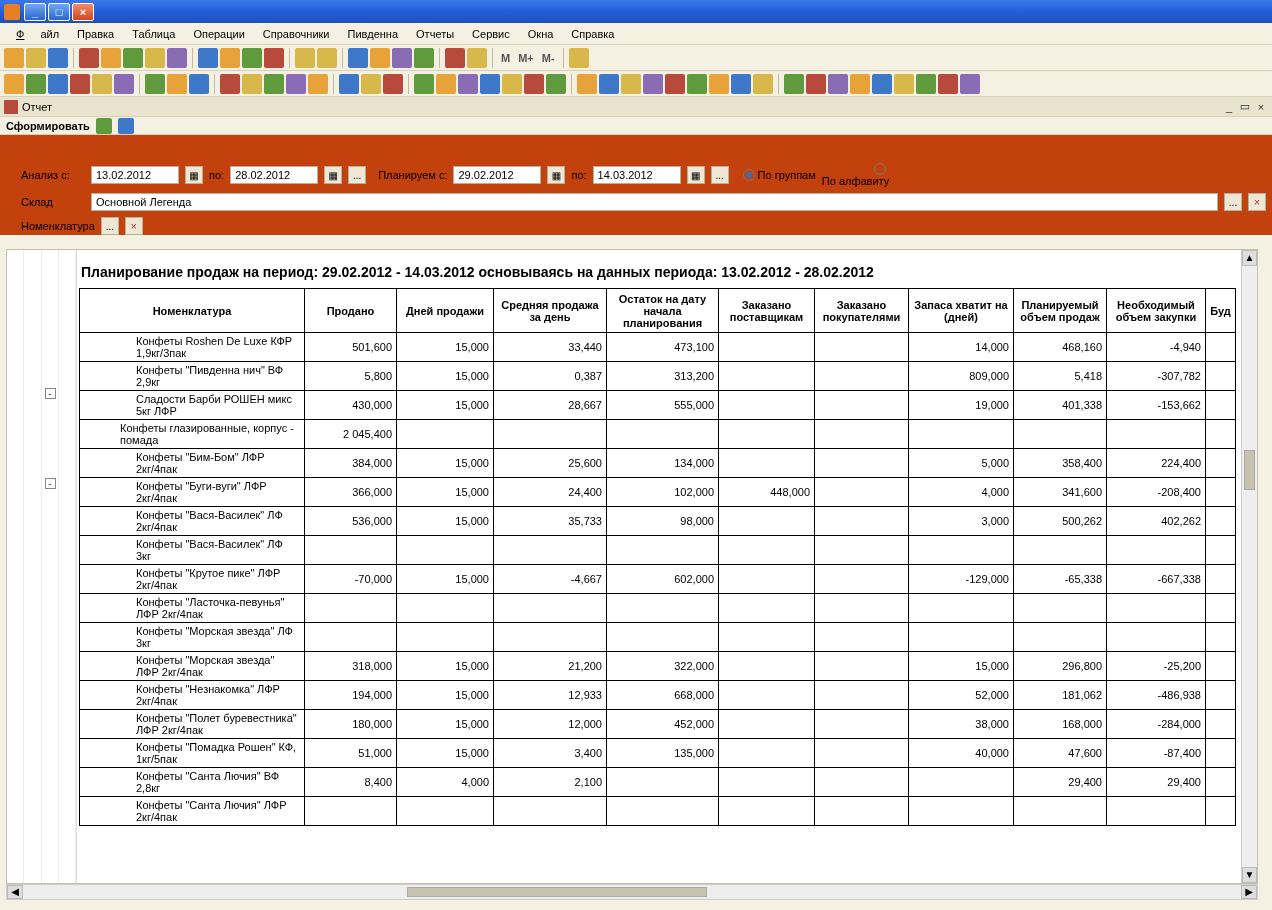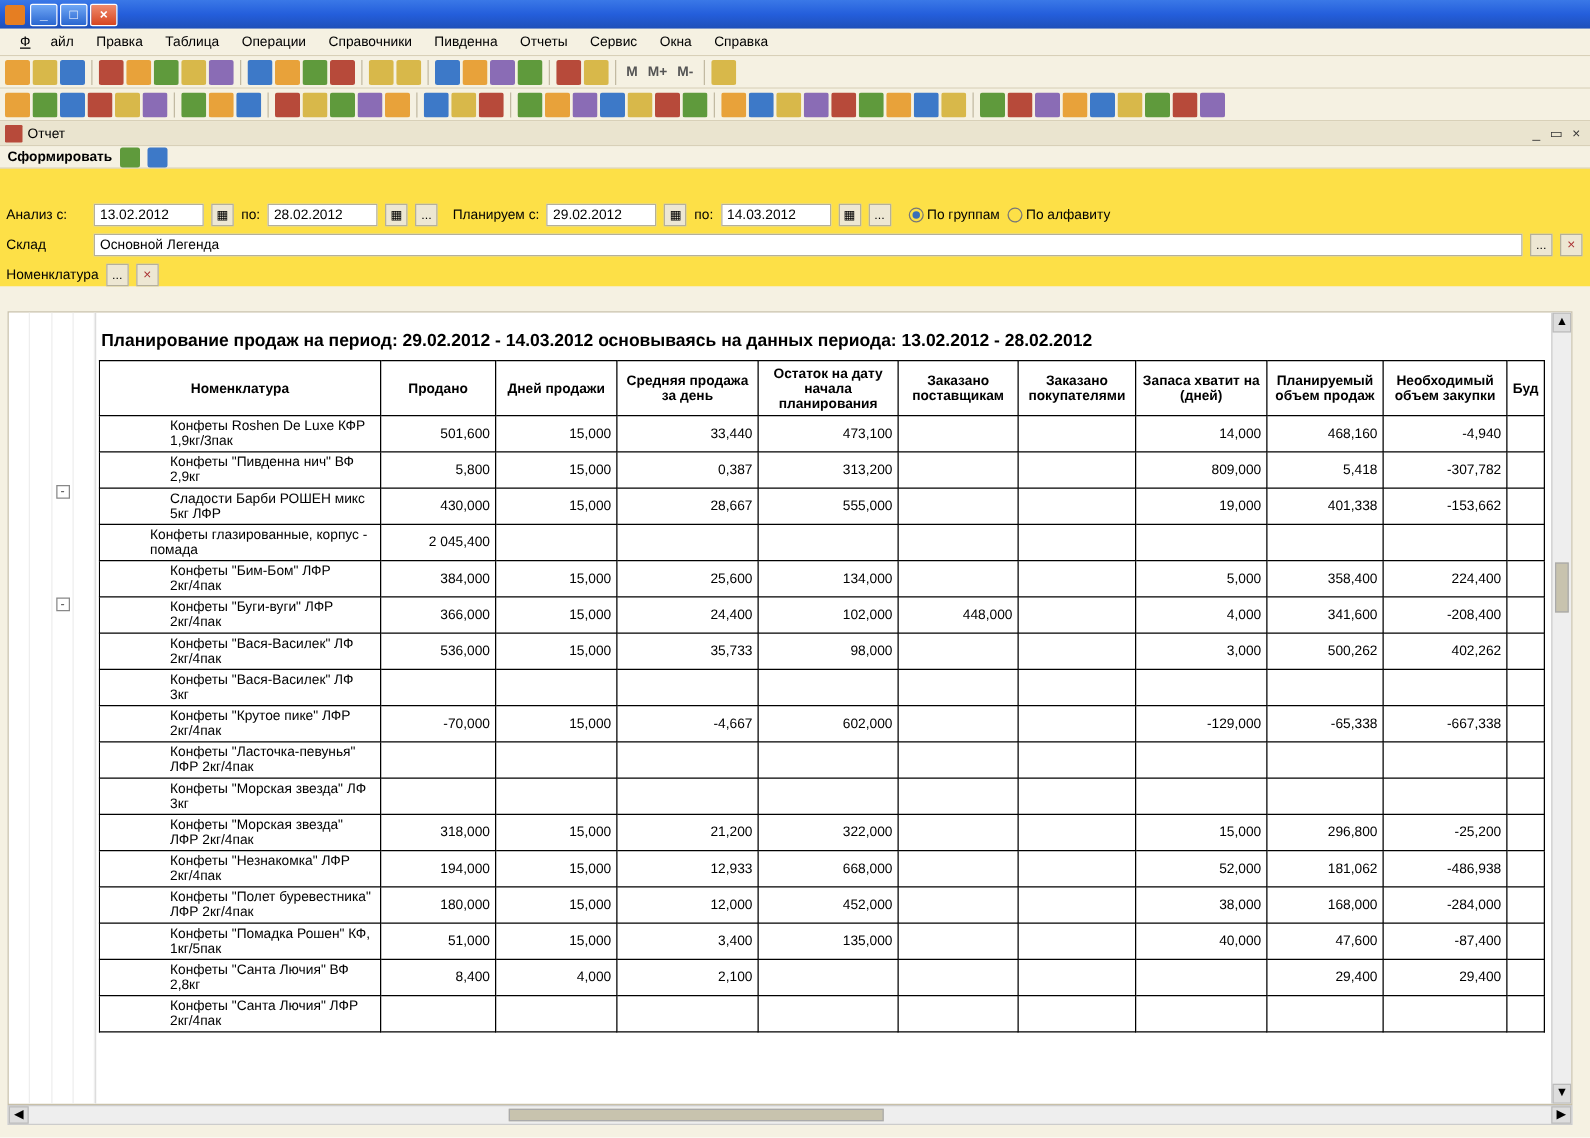--- a/index.html
+++ b/index.html
@@ -92,21 +92,21 @@
   height: 18px;
   background: #f5f1e2;
   border-bottom: 1px solid #d8d0b8;
   display: flex; align-items: center;
   padding: 0 6px;
   gap: 6px;
 }
 .formbtn { font-weight: bold; font-size: 11px; }
 .smicon { width:16px; height:16px; background:#5f9a3c; border-radius:2px; }
 .smicon2 { width:16px; height:16px; background:#3d79c8; border-radius:2px; }
-.content { padding: 8px 6px 0 5px; background:#fde047; }
+.content { padding: 8px 6px 0 21px; background:#c2410c; }
 .params { margin: 20px 0 6px 0; }
 .paramrow { display:flex; align-items:center; gap:6px; margin-bottom:6px; font-size:11px; }
 .paramrow .lbl { min-width:64px; }
 .dateinput {
   width:88px; height:18px;
   background:#fff; border:1px solid #b5b09b;
   padding:1px 4px; font-size:11px;
 }
 .calbtn, .dotbtn {
   width:18px; height:18px; border:1px solid #b5b09b;
@@ -321,21 +321,21 @@
       <input class="dateinput" value="29.02.2012" style="">
       <span class="calbtn">▦</span>
       <span>по:</span>
       <input class="dateinput" value="14.03.2012" style="">
       <span class="calbtn">▦</span>
       <span class="dotbtn">...</span>
       <span style="margin-left:8px; display:flex; align-items:center;">
         <span class="radio checked"></span>
         <span>По группам</span>
       </span>
-      <span style="display:flex; align-items:flex-end;">
+      <span style="display:flex; align-items:flex-end;flex-direction:column;">
         <span class="radio"></span>
         <span>По алфавиту</span>
       </span>
     </div>
     <div class="paramrow">
       <span class="lbl">Склад</span>
       <input class="longinput" value="Основной Легенда" style="">
       <span class="dotbtn">...</span>
       <span class="xbtn">×</span>
     </div>

